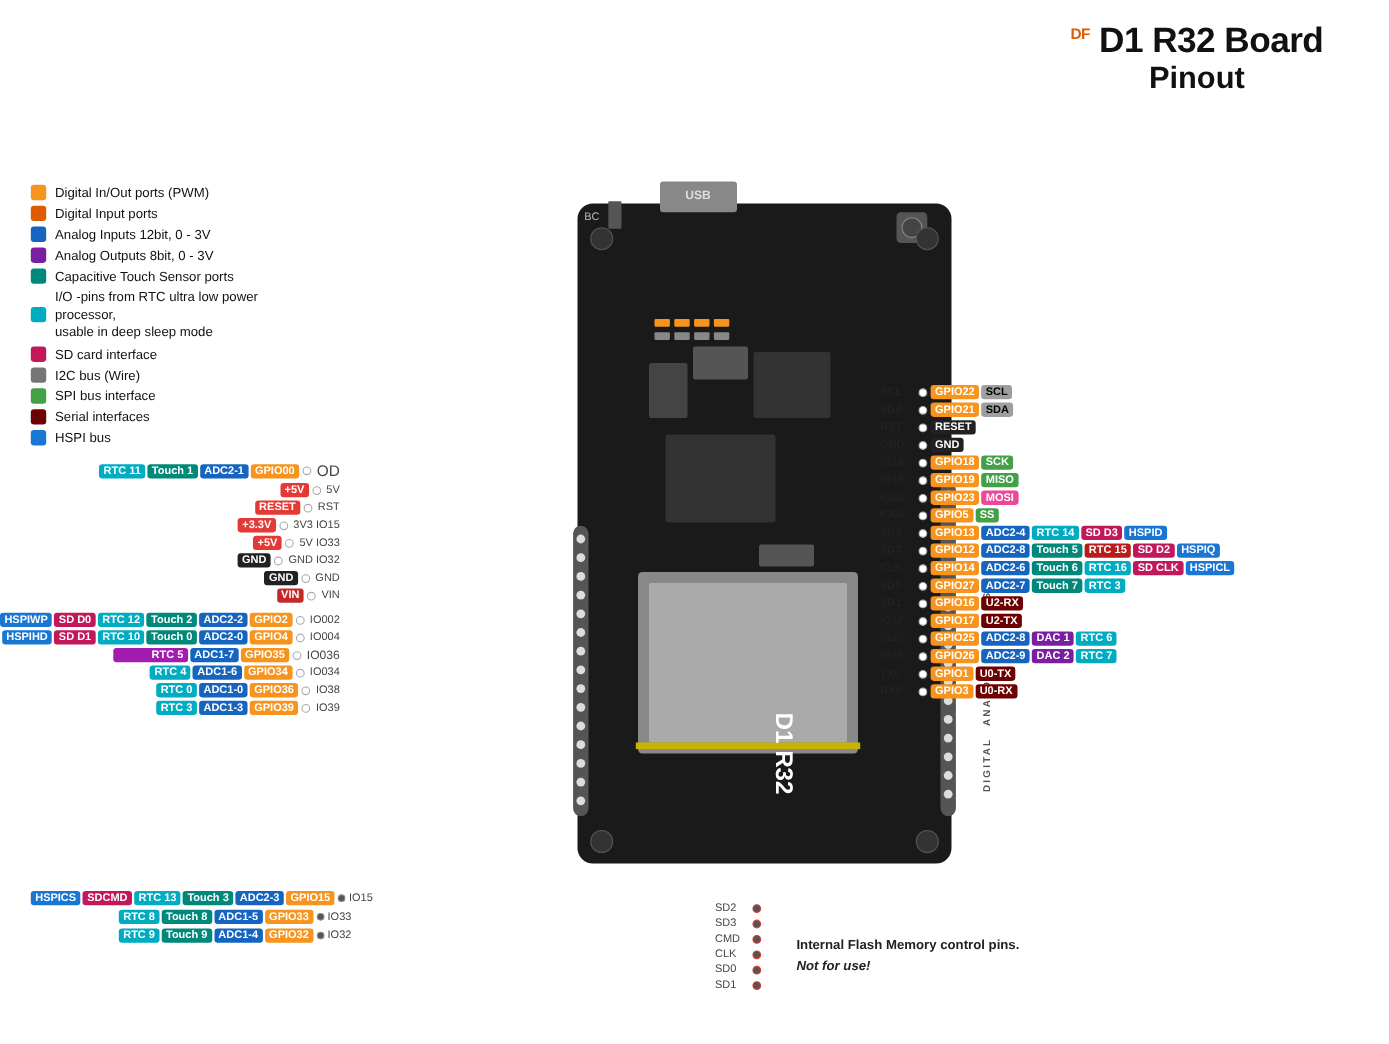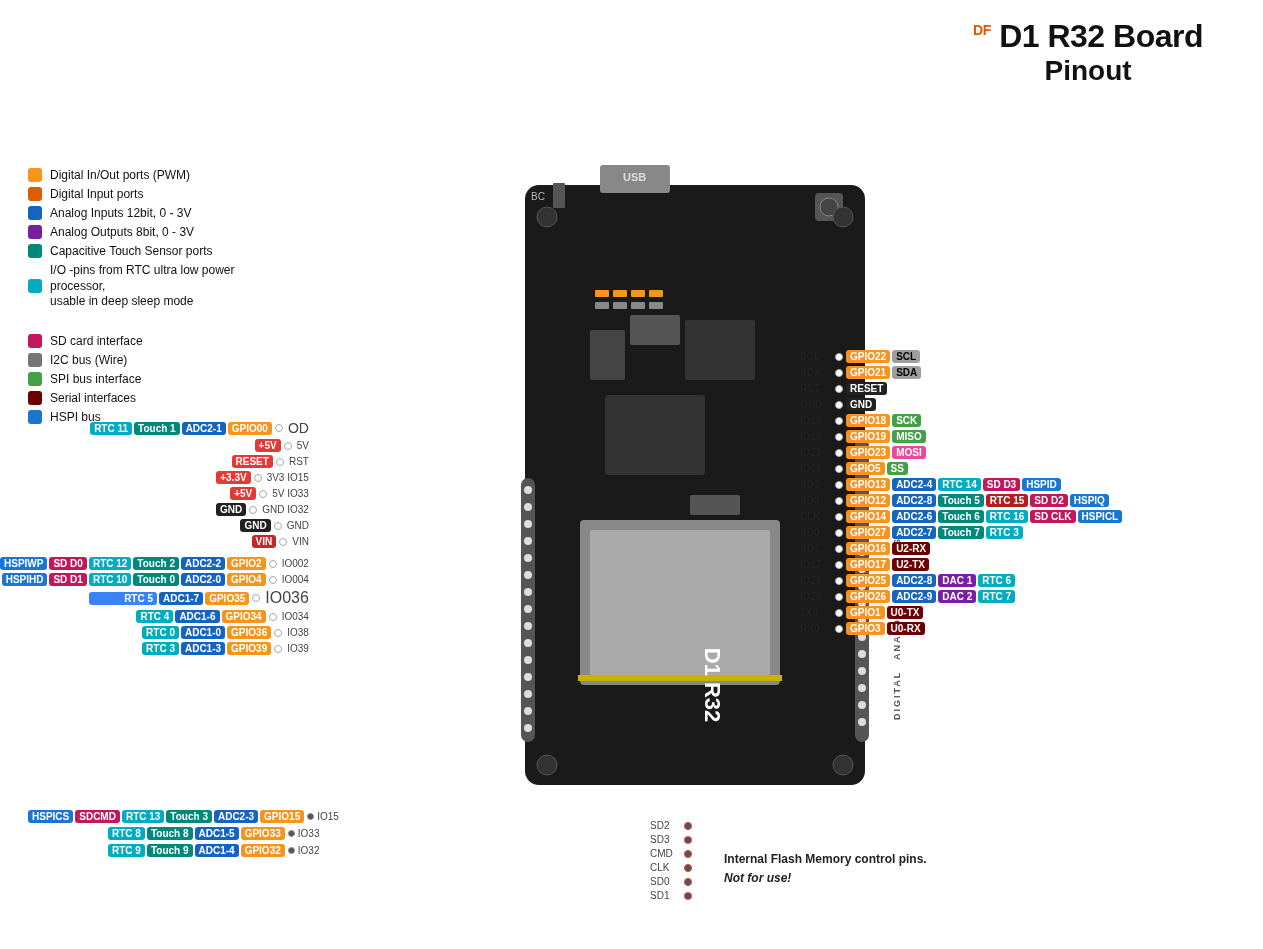--- a/index.html
+++ b/index.html
@@ -148,21 +148,21 @@
     <span>Analog Outputs 8bit, 0 - 3V</span>
   </div>
   <div class="legend-item">
     <div class="legend-dot" style="background:#00897b;"></div>
     <span>Capacitive Touch Sensor ports</span>
   </div>
   <div class="legend-item">
     <div class="legend-dot" style="background:#00acc1;"></div>
     <span style="max-width:220px; display:inline-block; line-height:1.3;">I/O -pins from RTC ultra low power processor,<br>usable in deep sleep mode</span>
   </div>
-  <div class="legend-item" style="margin-top:24px;">
+  <div class="legend-item" style="margin-top:5px;">
     <div class="legend-dot" style="background:#c2185b;"></div>
     <span>SD card interface</span>
   </div>
   <div class="legend-item">
     <div class="legend-dot" style="background:#757575;"></div>
     <span>I2C bus (Wire)</span>
   </div>
   <div class="legend-item">
     <div class="legend-dot" style="background:#43a047;"></div>
     <span>SPI bus interface</span>
@@ -539,26 +539,26 @@
       <span class="pin-label" style="background:#00897b;">Touch 0</span>
       <span class="pin-label" style="background:#1565c0;">ADC2-0</span>
       <span class="pin-label c-gpio">GPIO4</span>
     </div>
     <span class="dot"></span>
     <span style="font-size:10px; color:#444; margin-left:2px;">IO004</span>
   </div>
 
   <div class="pin-row" style="margin-bottom:3px; justify-content:flex-end;">
     <div class="labels">
-      <span class="pin-label" style="background:#3b82f6;padding-left:35px;">RTC 5</span>
+      <span class="pin-label" style="background:#a21caf;padding-left:35px;">RTC 5</span>
       <span class="pin-label" style="background:#1565c0;">ADC1-7</span>
       <span class="pin-label c-gpio">GPIO35</span>
     </div>
     <span class="dot"></span>
-    <span style="font-size:16px; color:#444; margin-left:2px;">IO036</span>
+    <span style="font-size:11px; color:#444; margin-left:2px;">IO036</span>
   </div>
 
   <div class="pin-row" style="margin-bottom:3px; justify-content:flex-end;">
     <div class="labels">
       <span class="pin-label" style="background:#00acc1;">RTC 4</span>
       <span class="pin-label" style="background:#1565c0;">ADC1-6</span>
       <span class="pin-label c-gpio">GPIO34</span>
     </div>
     <span class="dot"></span>
     <span style="font-size:10px; color:#444; margin-left:2px;">IO034</span>

